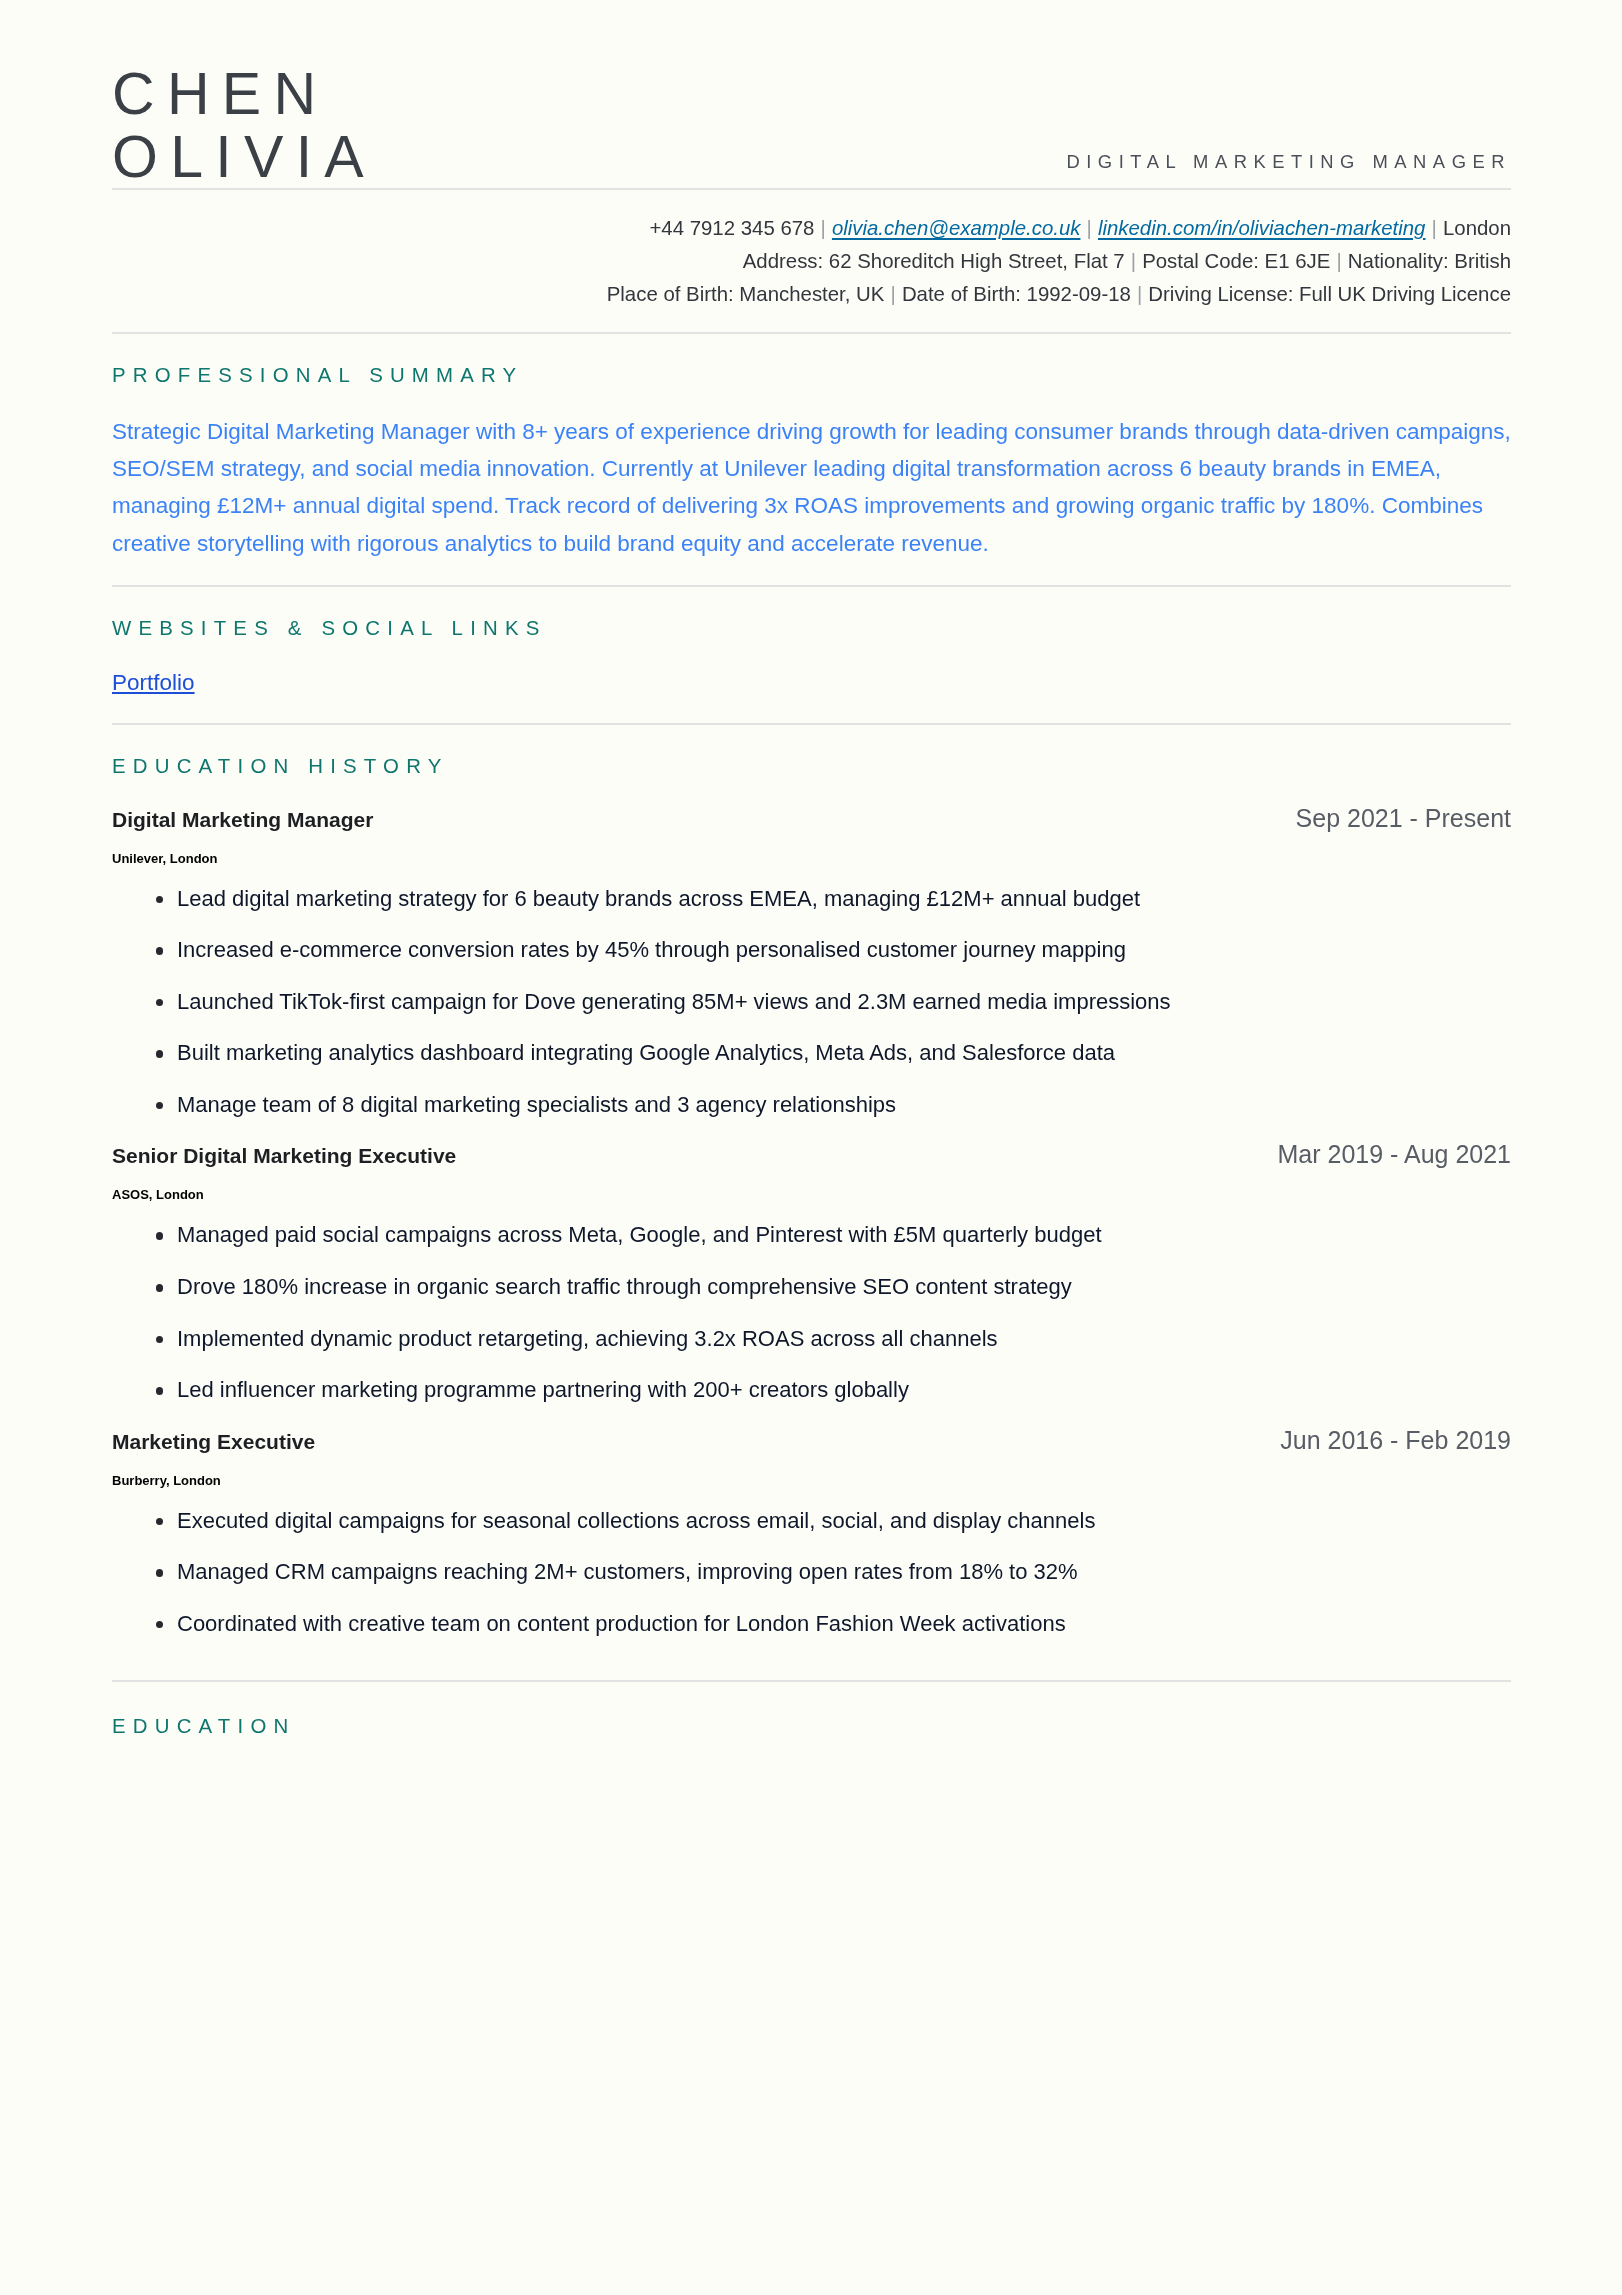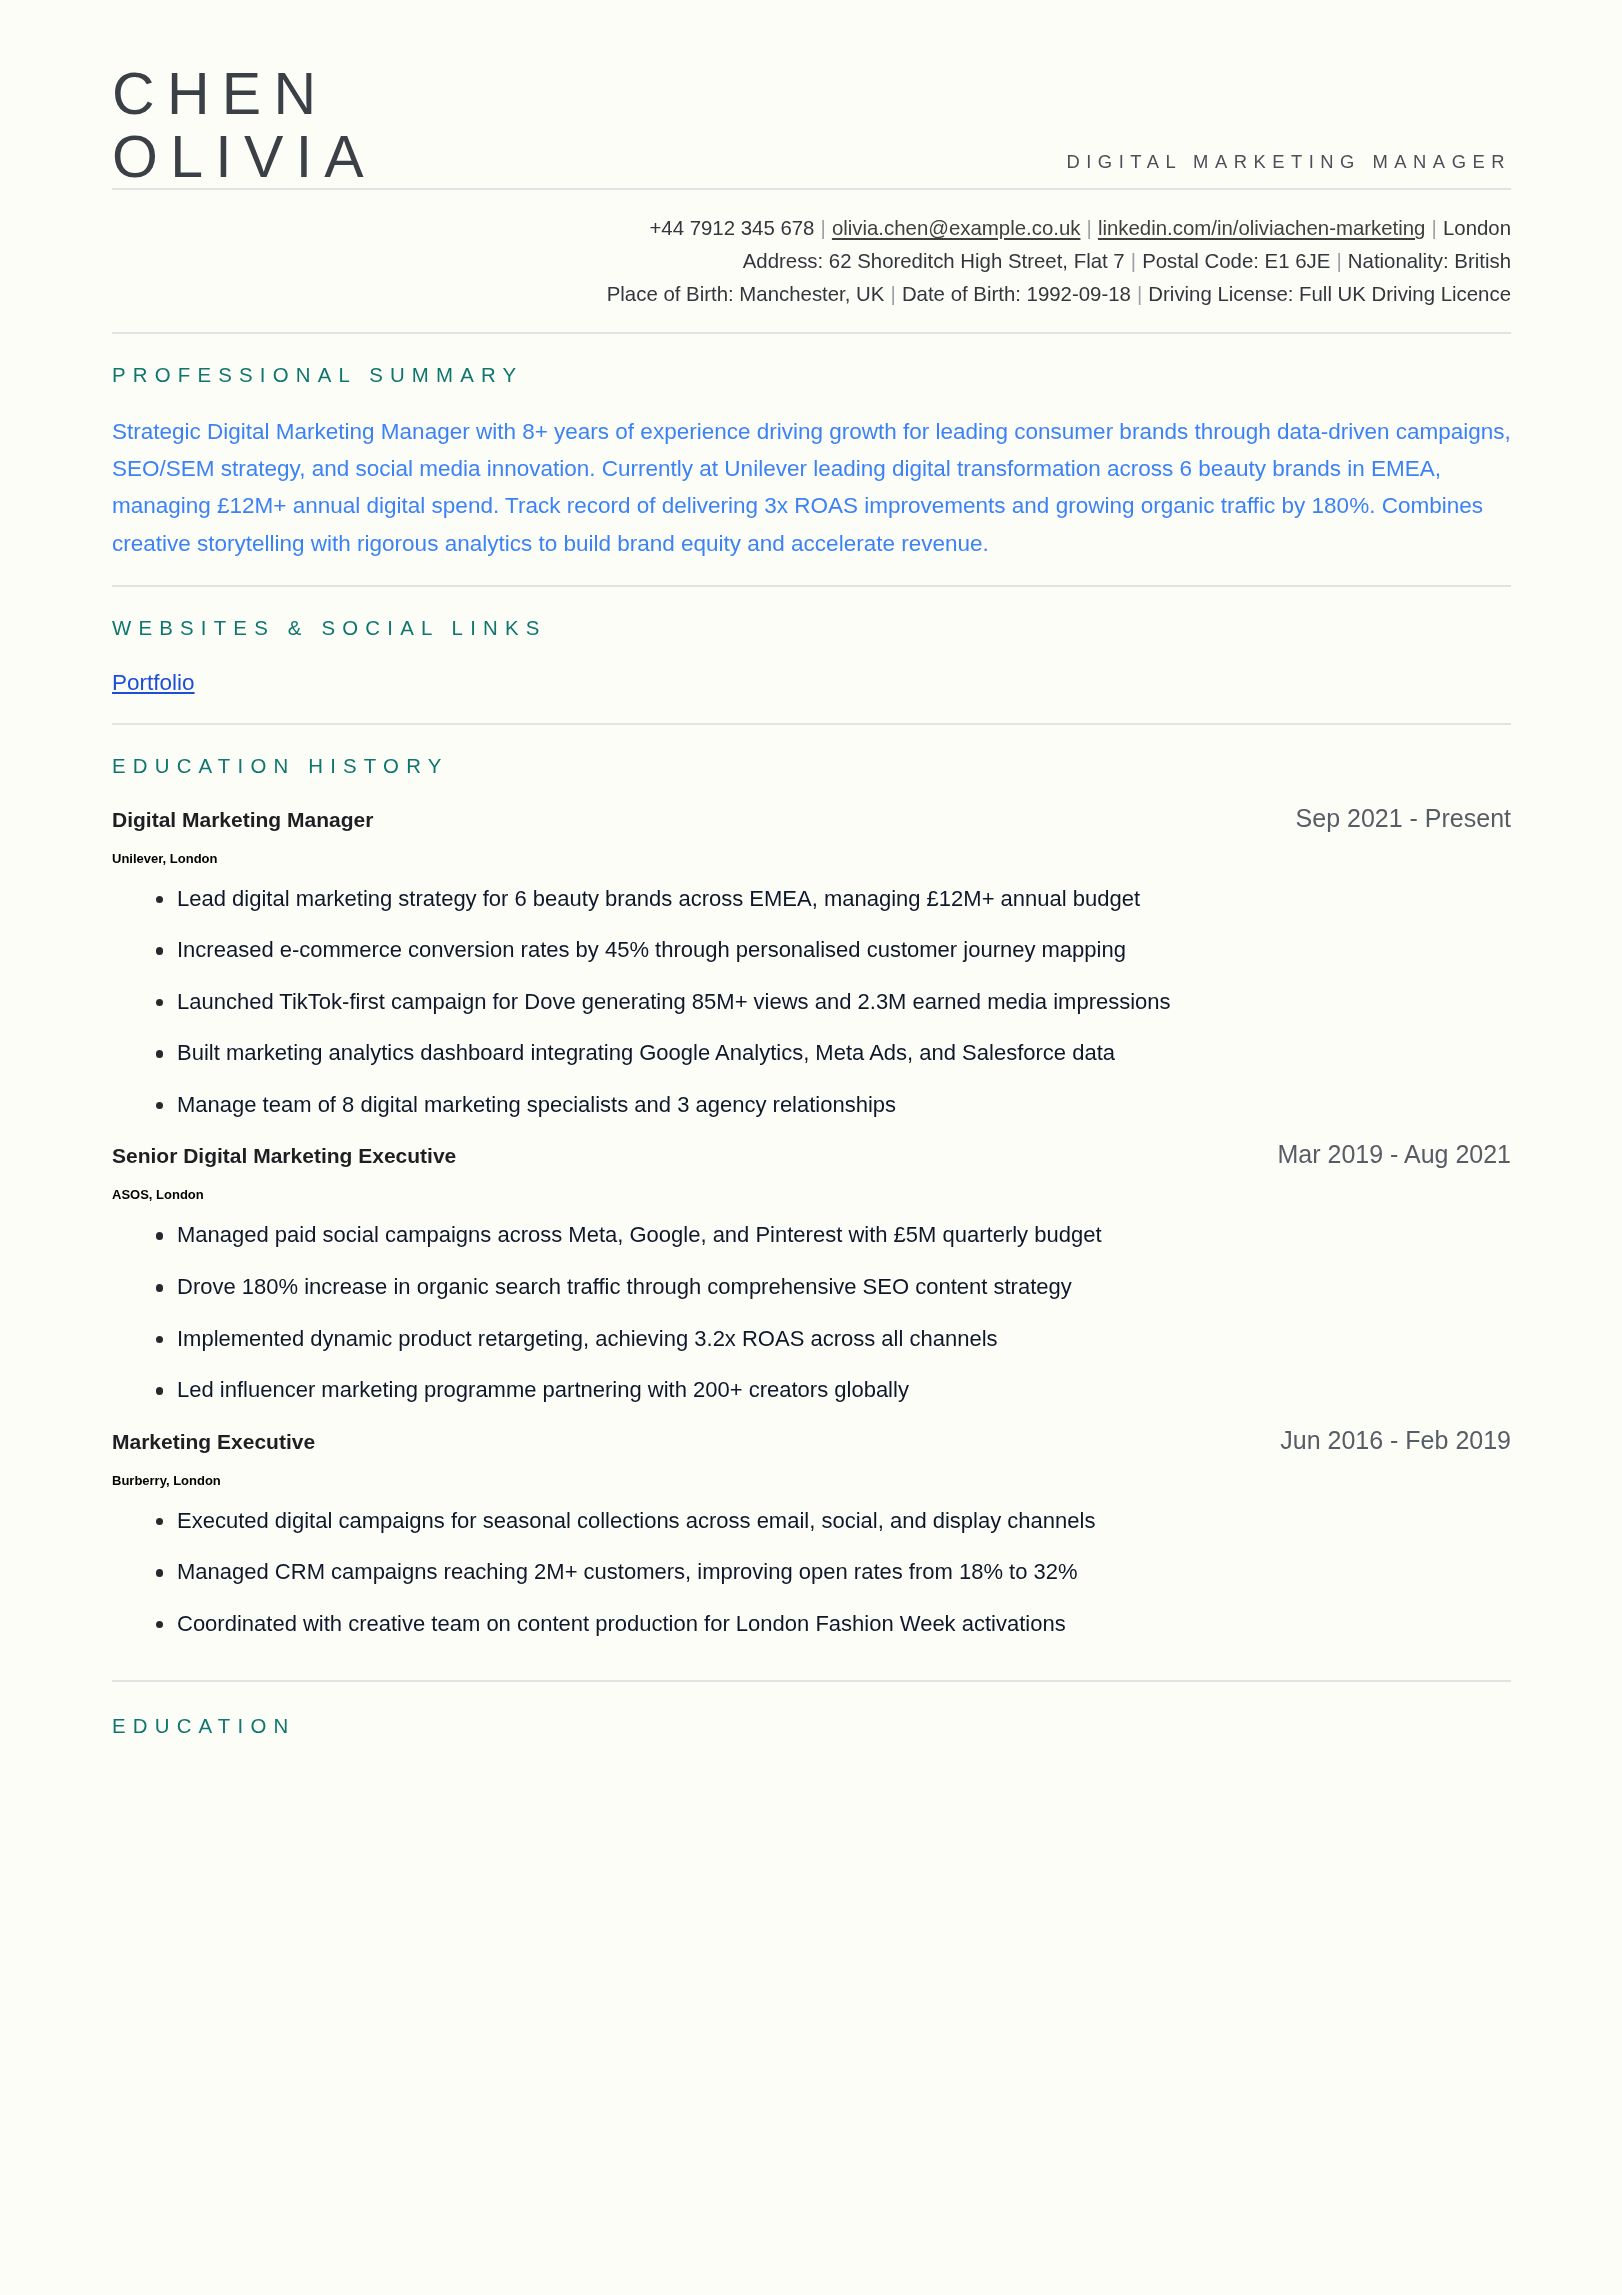--- a/index.html
+++ b/index.html
@@ -62,21 +62,22 @@
     color: #33363c;
   }
   .contact .sep {
     color: #9aa0a6;
     padding: 0 6.1px;
     font-weight: 300;
   }
   .contact .lnk {
     text-decoration: underline;
     text-underline-offset: 3.4px;
-    color: #404040;
+    color: #0369a1;
+    font-style: italic;
   }
 
   
   .section {
     padding: 30px 0 23px 0;
   }
   .section-title {
     font-size: 20.4px;
     font-weight: 500;
     letter-spacing: 7.2px;

